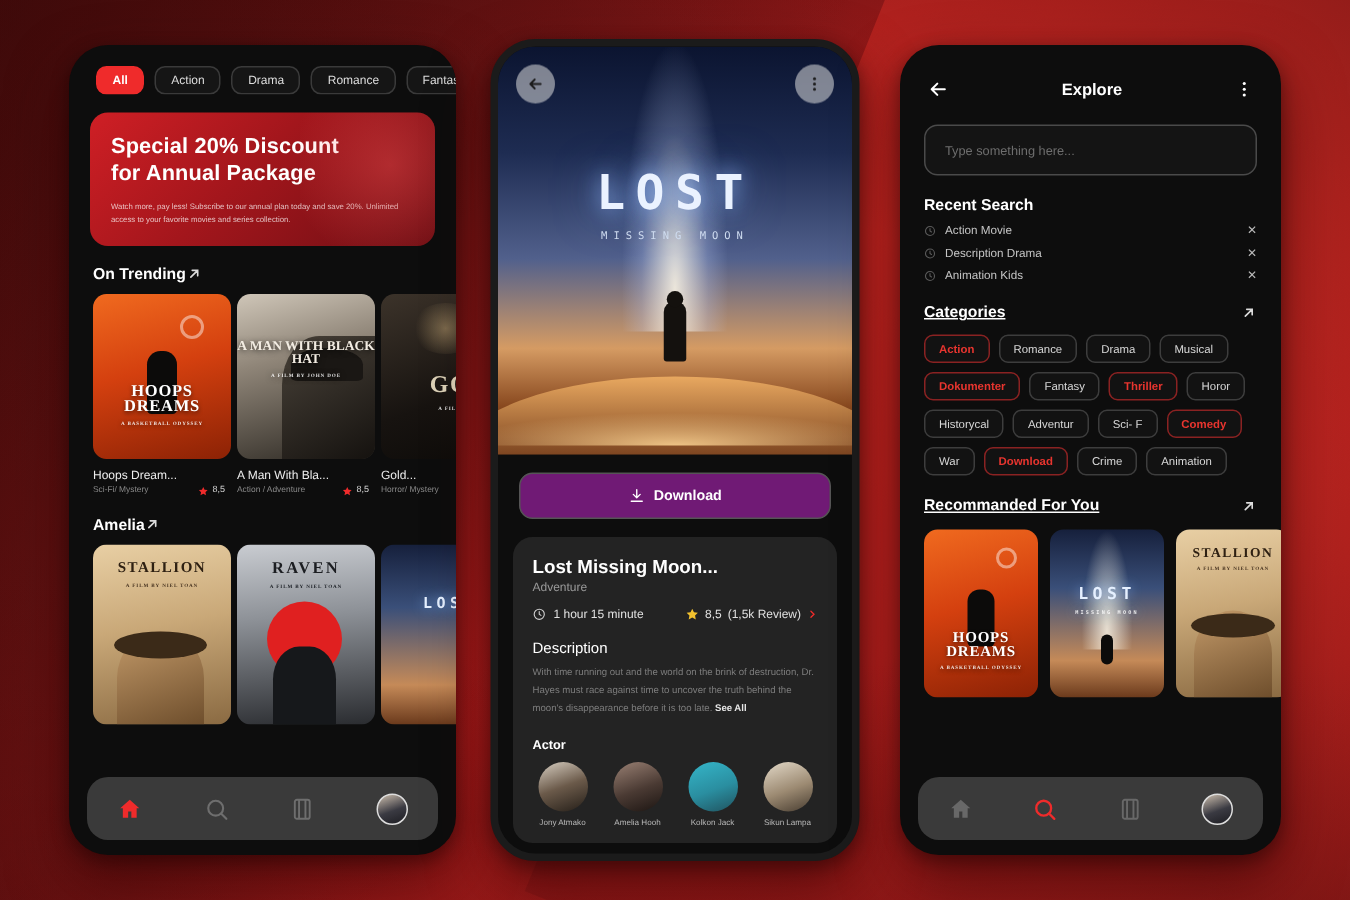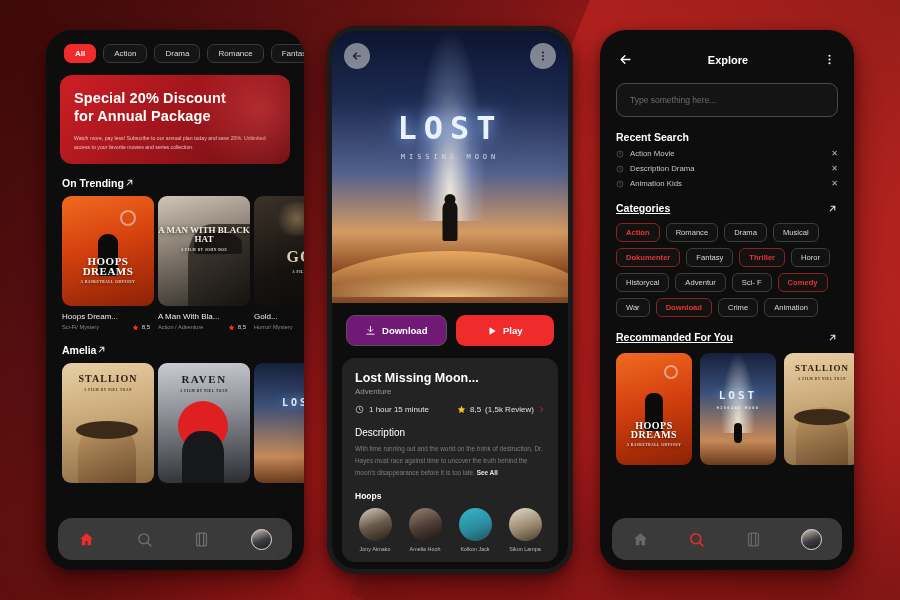--- a/index.html
+++ b/index.html
@@ -355,26 +355,20 @@
     </div>
   </div>
 
   <div class="act-row">
     <div class="btn-dl">
       <svg width="11" height="11" viewBox="0 0 24 24" fill="none" stroke="#fff" stroke-width="2" stroke-linecap="round" stroke-linejoin="round">
             <path d="M12 3v11M7 10l5 5 5-5M4 20h16"></path>
           </svg>
       <span>Download</span>
     </div>
-    <div class="btn-play">
-      <svg width="10" height="10" viewBox="0 0 24 24" fill="#fff">
-            <path d="M6 3l15 9-15 9z"></path>
-          </svg>
-      <span>Play</span>
-    </div>
   </div>
 
   <div class="info-card">
     <div class="mv-title">Lost Missing Moon...</div>
     <div class="mv-genre">Adventure</div>
     <div class="mv-row">
       <div class="mv-dur">
         <svg width="9" height="9" viewBox="0 0 24 24" fill="none" stroke="#cfcfcf" stroke-width="2">
               <circle cx="12" cy="12" r="9"></circle>
               <path d="M12 7v5l3 2" stroke-linecap="round"></path>
@@ -387,21 +381,21 @@
             </svg>
         <span>8,5</span>
         <span>(1,5k Review)</span>
         <svg width="7" height="7" viewBox="0 0 24 24" fill="none" stroke="#ef2b2b" stroke-width="3" stroke-linecap="round">
               <path d="M9 5l7 7-7 7"></path>
             </svg>
       </div>
     </div>
     <div class="desc-h">Description</div>
     <div class="desc-b"><span>With time running out and the world on the brink of destruction, Dr. Hayes must race against time to uncover the truth behind the moon's disappearance before it is too late.</span> <span class="see-all">See All</span></div>
-    <div class="act-h">Hoops</div>
+    <div class="act-h">Actor</div>
     <div class="act-list">
       <div class="act-it">
         <div class="act-av" style="background:linear-gradient(160deg,#d8cfc2,#6b5a4a 50%,#241e18);"></div>
         <div class="act-nm">Jony Atmako</div>
       </div>
       <div class="act-it">
         <div class="act-av" style="background:linear-gradient(160deg,#9a8174,#4a3a33 55%,#1c1512);"></div>
         <div class="act-nm">Amelia Hooh</div>
       </div>
       <div class="act-it">

